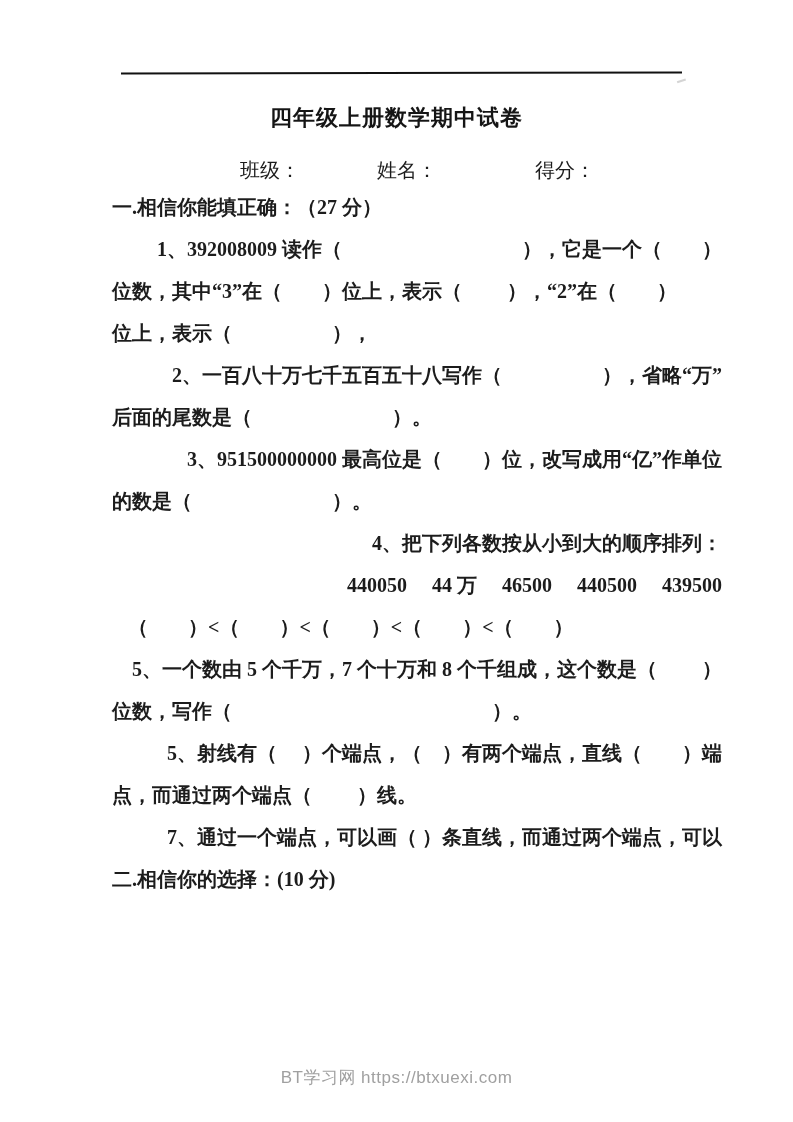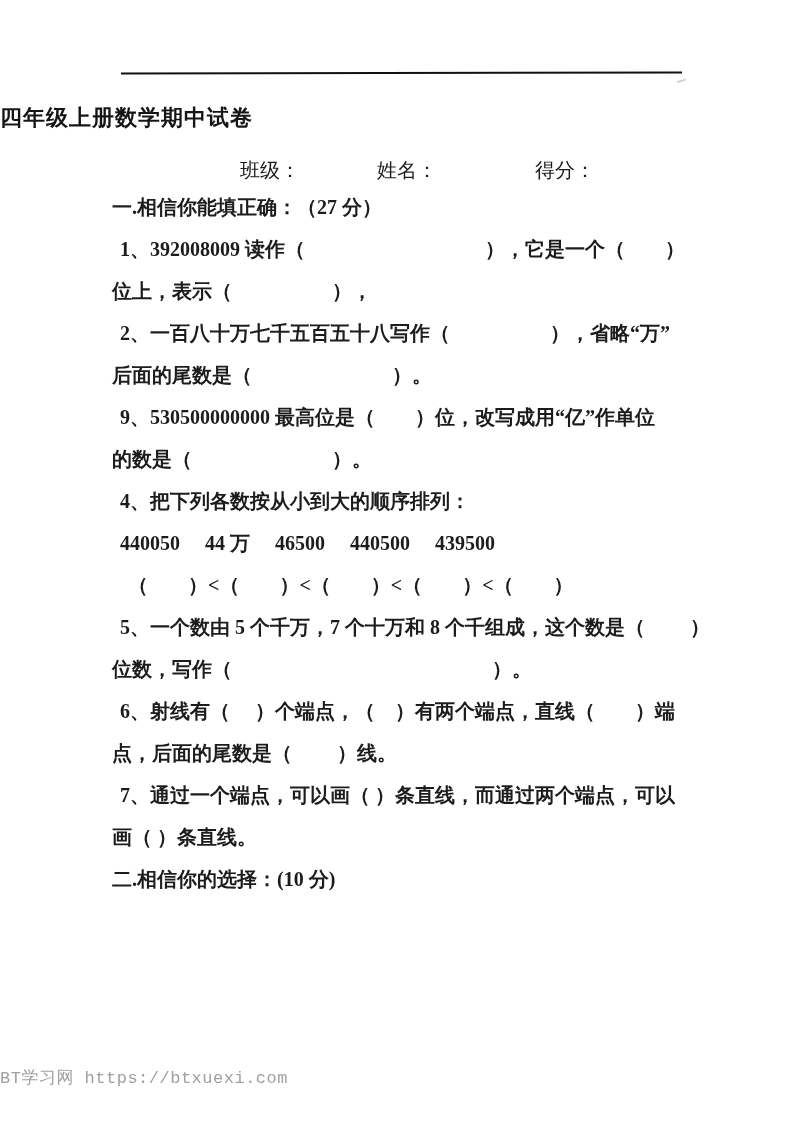--- a/index.html
+++ b/index.html
@@ -30,20 +30,21 @@
     border-bottom: 2px solid #c2c2c2;
     transform: rotate(-18deg);
     opacity: 0.7;
   }
   .title {
     position: absolute;
     top: 103px;
     left: 0;
     width: 100%;
     margin: 0;
+    text-align: center;
     font-size: 22px;
     font-weight: bold;
     letter-spacing: 1px;
     color: #151515;
   }
   .header-row {
     position: absolute;
     top: 157px;
     left: 0;
     width: 100%;
@@ -60,29 +61,29 @@
     top: 186px;
     width: 610px;
     font-size: 20px;
   }
   .line {
     height: 42px;
     line-height: 42px;
     white-space: pre;
     font-weight: bold;
   }
-  .ind1 { padding-left: 8px; }
+  .ind1 { padding-left: 8px; text-align: right; }
   .ind2 { padding-left: 16px; }
   .footer {
     position: absolute;
     top: 1066px;
     left: 0;
     width: 100%;
-    text-align: left;
-    font-family: Liberation Mono, monospace;
+    text-align: center;
+    font-family: Liberation Sans, sans-serif;
     font-size: 17px;
     color: #a0a0a0;
     letter-spacing: 0.5px;
   }
 </style>
 </head>
 <body>
 
 <div class="page">
 
@@ -93,34 +94,34 @@
 
   <div class="header-row">
     <span class="hf hf-class">班级：</span>
     <span class="hf hf-name">姓名：</span>
     <span class="hf hf-score">得分：</span>
   </div>
 
   <div class="content">
       <div class="line">一.相信你能填正确：（27 分）</div>
       <div class="line ind1">1、392008009 读作（　　　　　　　　　），它是一个（　　）</div>
+      <div class="line">位数，其中“3”在（　　）位上，表示（　　 ），“2”在（　　）</div>
       <div class="line">位上，表示（　　　　　），</div>
       <div class="line ind1">2、一百八十万七千五百五十八写作（　　　　　），省略“万”</div>
       <div class="line">后面的尾数是（　　　　　　　）。</div>
-      <div class="line ind1">9、530500000000 最高位是（　　）位，改写成用“亿”作单位</div>
+      <div class="line ind1">3、951500000000 最高位是（　　）位，改写成用“亿”作单位</div>
       <div class="line">的数是（　　　　　　　）。</div>
       <div class="line ind1">4、把下列各数按从小到大的顺序排列：</div>
       <div class="line ind1">440050　 44 万　 46500　 440500　 439500</div>
       <div class="line ind2">（　　）&lt;（　　）&lt;（　　）&lt;（　　）&lt;（　　）</div>
       <div class="line ind1">5、一个数由 5 个千万，7 个十万和 8 个千组成，这个数是（　　 ）</div>
       <div class="line">位数，写作（　　　　　　　　　　　　　）。</div>
-      <div class="line ind1">6、射线有（　 ）个端点，（　）有两个端点，直线（　　）端</div>
-      <div class="line">点，后面的尾数是（　　 ）线。</div>
+      <div class="line ind1">5、射线有（　 ）个端点，（　）有两个端点，直线（　　）端</div>
+      <div class="line">点，而通过两个端点（　　 ）线。</div>
       <div class="line ind1">7、通过一个端点，可以画（ ）条直线，而通过两个端点，可以</div>
-      <div class="line">画（ ）条直线。</div>
       <div class="line">二.相信你的选择：(10 分)</div>
     </div>
 
   <div class="footer">
     <span>BT学习网 https://btxuexi.com</span>
   </div>
 
 </div>
 
 </body></html>

